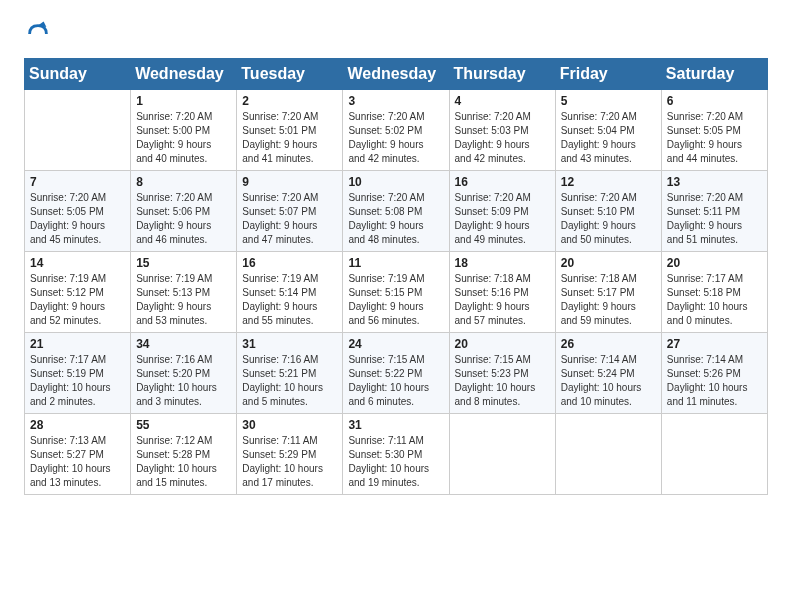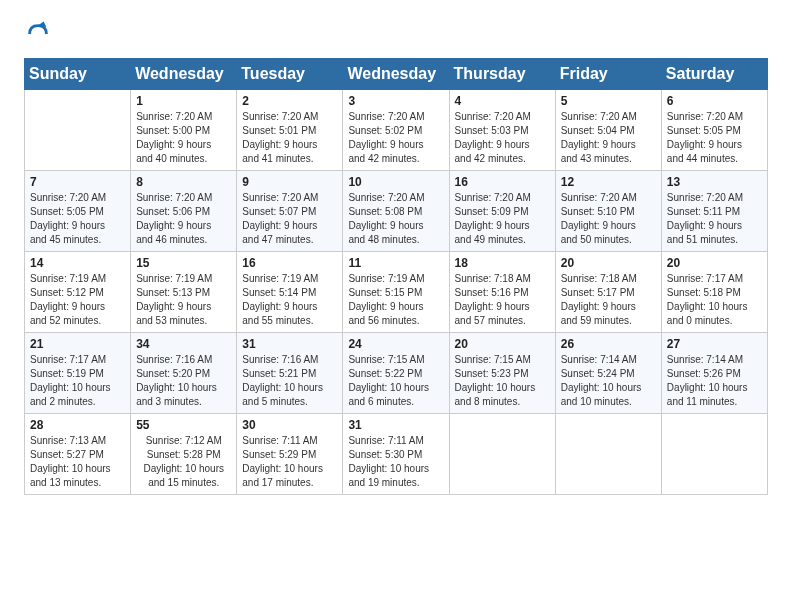--- a/index.html
+++ b/index.html
@@ -325,21 +325,21 @@
       <tr>
         <td>
           <span class="day-num">28</span>
           <div class="day-info" style="white-space: pre-line;">Sunrise: 7:13 AM
 Sunset: 5:27 PM
 Daylight: 10 hours
 and 13 minutes.</div>
         </td>
         <td>
           <span class="day-num">55</span>
-          <div class="day-info" style="white-space: pre-line; text-align: center;">Sunrise: 7:12 AM
+          <div class="day-info" style="white-space: pre-line;">Sunrise: 7:12 AM
 Sunset: 5:28 PM
 Daylight: 10 hours
 and 15 minutes.</div>
         </td>
         <td>
           <span class="day-num">30</span>
           <div class="day-info" style="white-space: pre-line;">Sunrise: 7:11 AM
 Sunset: 5:29 PM
 Daylight: 10 hours
 and 17 minutes.</div>

